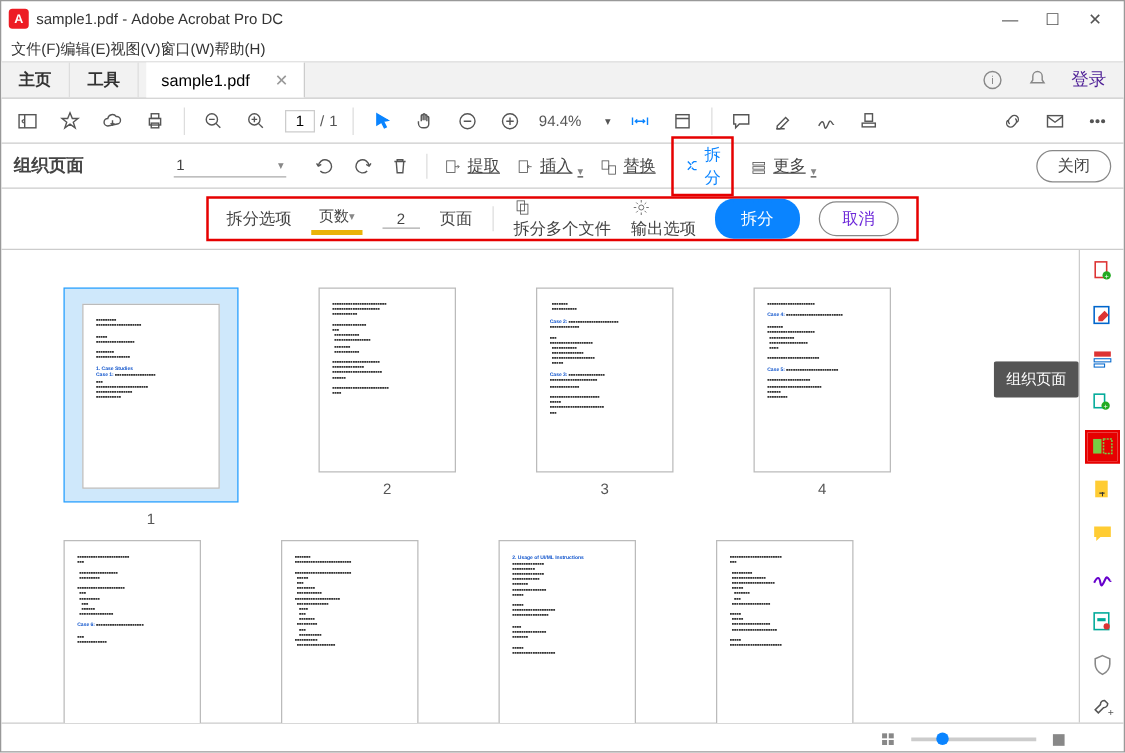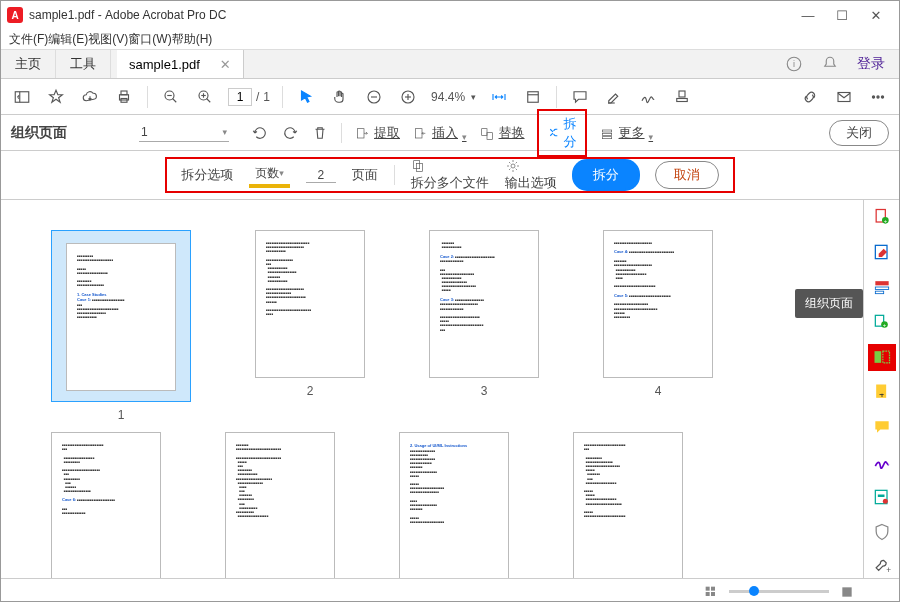--- a/index.html
+++ b/index.html
@@ -9,52 +9,52 @@
 .titlebar { height: 28px; display: flex; align-items: center; padding: 0 6px; font-size: 12px; color: #333; }
 .titlebar .app-icon { width: 16px; height: 16px; background: #ed1c24; border-radius: 3px; display: flex; align-items: center; justify-content: center; color: #fff; font-weight: bold; font-size: 10px; margin-right: 6px; }
 .titlebar .win-controls { margin-left: auto; display: flex; gap: 0; }
 .titlebar .win-btn { width: 34px; height: 22px; display: flex; align-items: center; justify-content: center; font-size: 13px; color: #555; }
 
 
 .menubar { height: 20px; display: flex; align-items: center; padding: 0 8px; font-size: 12px; color: #333; }
 
 
 .tabsbar { height: 30px; background: #f2f2f2; display: flex; align-items: stretch; border-top: 1px solid #ddd; border-bottom: 1px solid #ccc; font-size: 13px; }
-.maintab { padding: 0 14px; display: flex; align-items: center; border-right: 1px solid #ddd; color: #333; }
+.maintab { padding: 0 14px; display: flex; align-items: center; border-right: 1px solid #ddd; color: #333; font-weight: bold; }
 .doctab { background: #fff; padding: 0 12px; display: flex; align-items: center; gap: 20px; border-right: 1px solid #ccc; margin-left: 6px; }
 .doctab .close-x { color: #999; font-size: 13px; }
 .tabsbar .right { margin-left: auto; display: flex; align-items: center; gap: 18px; padding-right: 14px; color: #888; }
 .tabsbar .right svg { width: 18px; height: 18px; }
 
 
 .toolbar { height: 36px; border-bottom: 1px solid #ccc; display: flex; align-items: center; padding: 0 10px; gap: 12px; color: #555; }
 .toolbar .sep { width: 1px; height: 22px; background: #ddd; }
 .toolbar .ico { display:flex; align-items:center; justify-content:center; width:22px; height:22px; }
 .toolbar .ico svg { width: 18px; height: 18px; stroke: #555; fill: none; stroke-width: 1.5; }
-.toolbar .zoom { display: flex; align-items: center; gap: 6px; font-size: 12px; }
+.toolbar .zoom { display: flex; align-items: center; gap: 19px; font-size: 12px; }
 .toolbar .right-tools { margin-left: auto; display: flex; align-items: center; gap: 12px; }
 .pageind { font-size: 12px; color: #555; display:flex; align-items:center; gap:4px;}
 .pageind input { width: 24px; border:1px solid #ccc; text-align:center; font-size:12px; padding:1px 0;}
 
 
 .orgbar { height: 36px; border-bottom: 1px solid #ccc; display: flex; align-items: center; padding: 0 10px; gap: 12px; font-size: 13px; color: #444; }
 .orgbar .title { font-weight: bold; font-size: 14px; }
 .orgbar .pgsel { border-bottom: 1px solid #aaa; min-width: 90px; display:flex; justify-content:space-between; align-items:center; padding:2px 2px; font-size:12px;}
 .orgbar .action { display: flex; align-items: flex-end; gap: 4px; color:#444;text-decoration:underline; }
 .orgbar .action svg { width:16px; height:16px; }
 .orgbar .split-active { border: 2px solid #e60000; padding: 4px 8px; display:flex; align-items:center; gap:4px; color:#0a84ff;}
 .closebtn { margin-left:auto; border:1px solid #888; border-radius:14px; padding:3px 16px; font-size:13px;}
 
 
 .splitbar-wrap { padding: 6px 0; display:flex; justify-content:center; border-bottom:1px solid #ccc; }
 .splitbar { border: 2px solid #e60000; height: 36px; display: flex; align-items: center; padding: 13px 14px; gap: 16px; font-size: 13px; color:#444;}
 .splitbar .sel { border-bottom:4px solid #eab308; padding:2px 6px; display:flex; align-items:center; font-size:12px;}
 .splitbar .pgsnum { border-bottom:1px solid #aaa; width:30px; text-align:center; font-size:12px;}
 .btn-primary { background:#0a84ff; color:#fff; border-radius:14px; padding:4px 18px; border:2px dashed #0a84ff; box-shadow: 0 0 0 1px #0a84ff;}
-.btn-secondary { border:1px solid #888; border-radius:14px; padding:4px 18px; color:#c2410c;}
+.btn-secondary { border:1px solid #888; border-radius:14px; padding:4px 18px; color:#6d28d9;}
 
 
 .content { display:flex; height: calc(602px - 28px - 20px - 30px - 36px - 36px - 48px - 26px);}
 .thumbs { flex:1; overflow:auto; padding: 30px 20px 10px 50px; }
 .row { display:flex; gap: 64px; margin-bottom: 10px;}
 .thumb-container { display:flex; flex-direction:column; align-items:center; gap:6px;}
 .thumb { width: 110px; height: 148px; border:1px solid #bbb; background:#fff; padding:10px 10px; font-size:3px; line-height:1.4; color:#333; overflow:hidden;}
 .selected-outer { border: 1px solid #2aa1ff; padding: 12px 14px 10px 14px; background:#cfe8fb;}
 .thumb .blue { color:#1155cc; font-weight:bold; font-size:4px;}
 .pgno { font-size: 12px; color:#555; }

